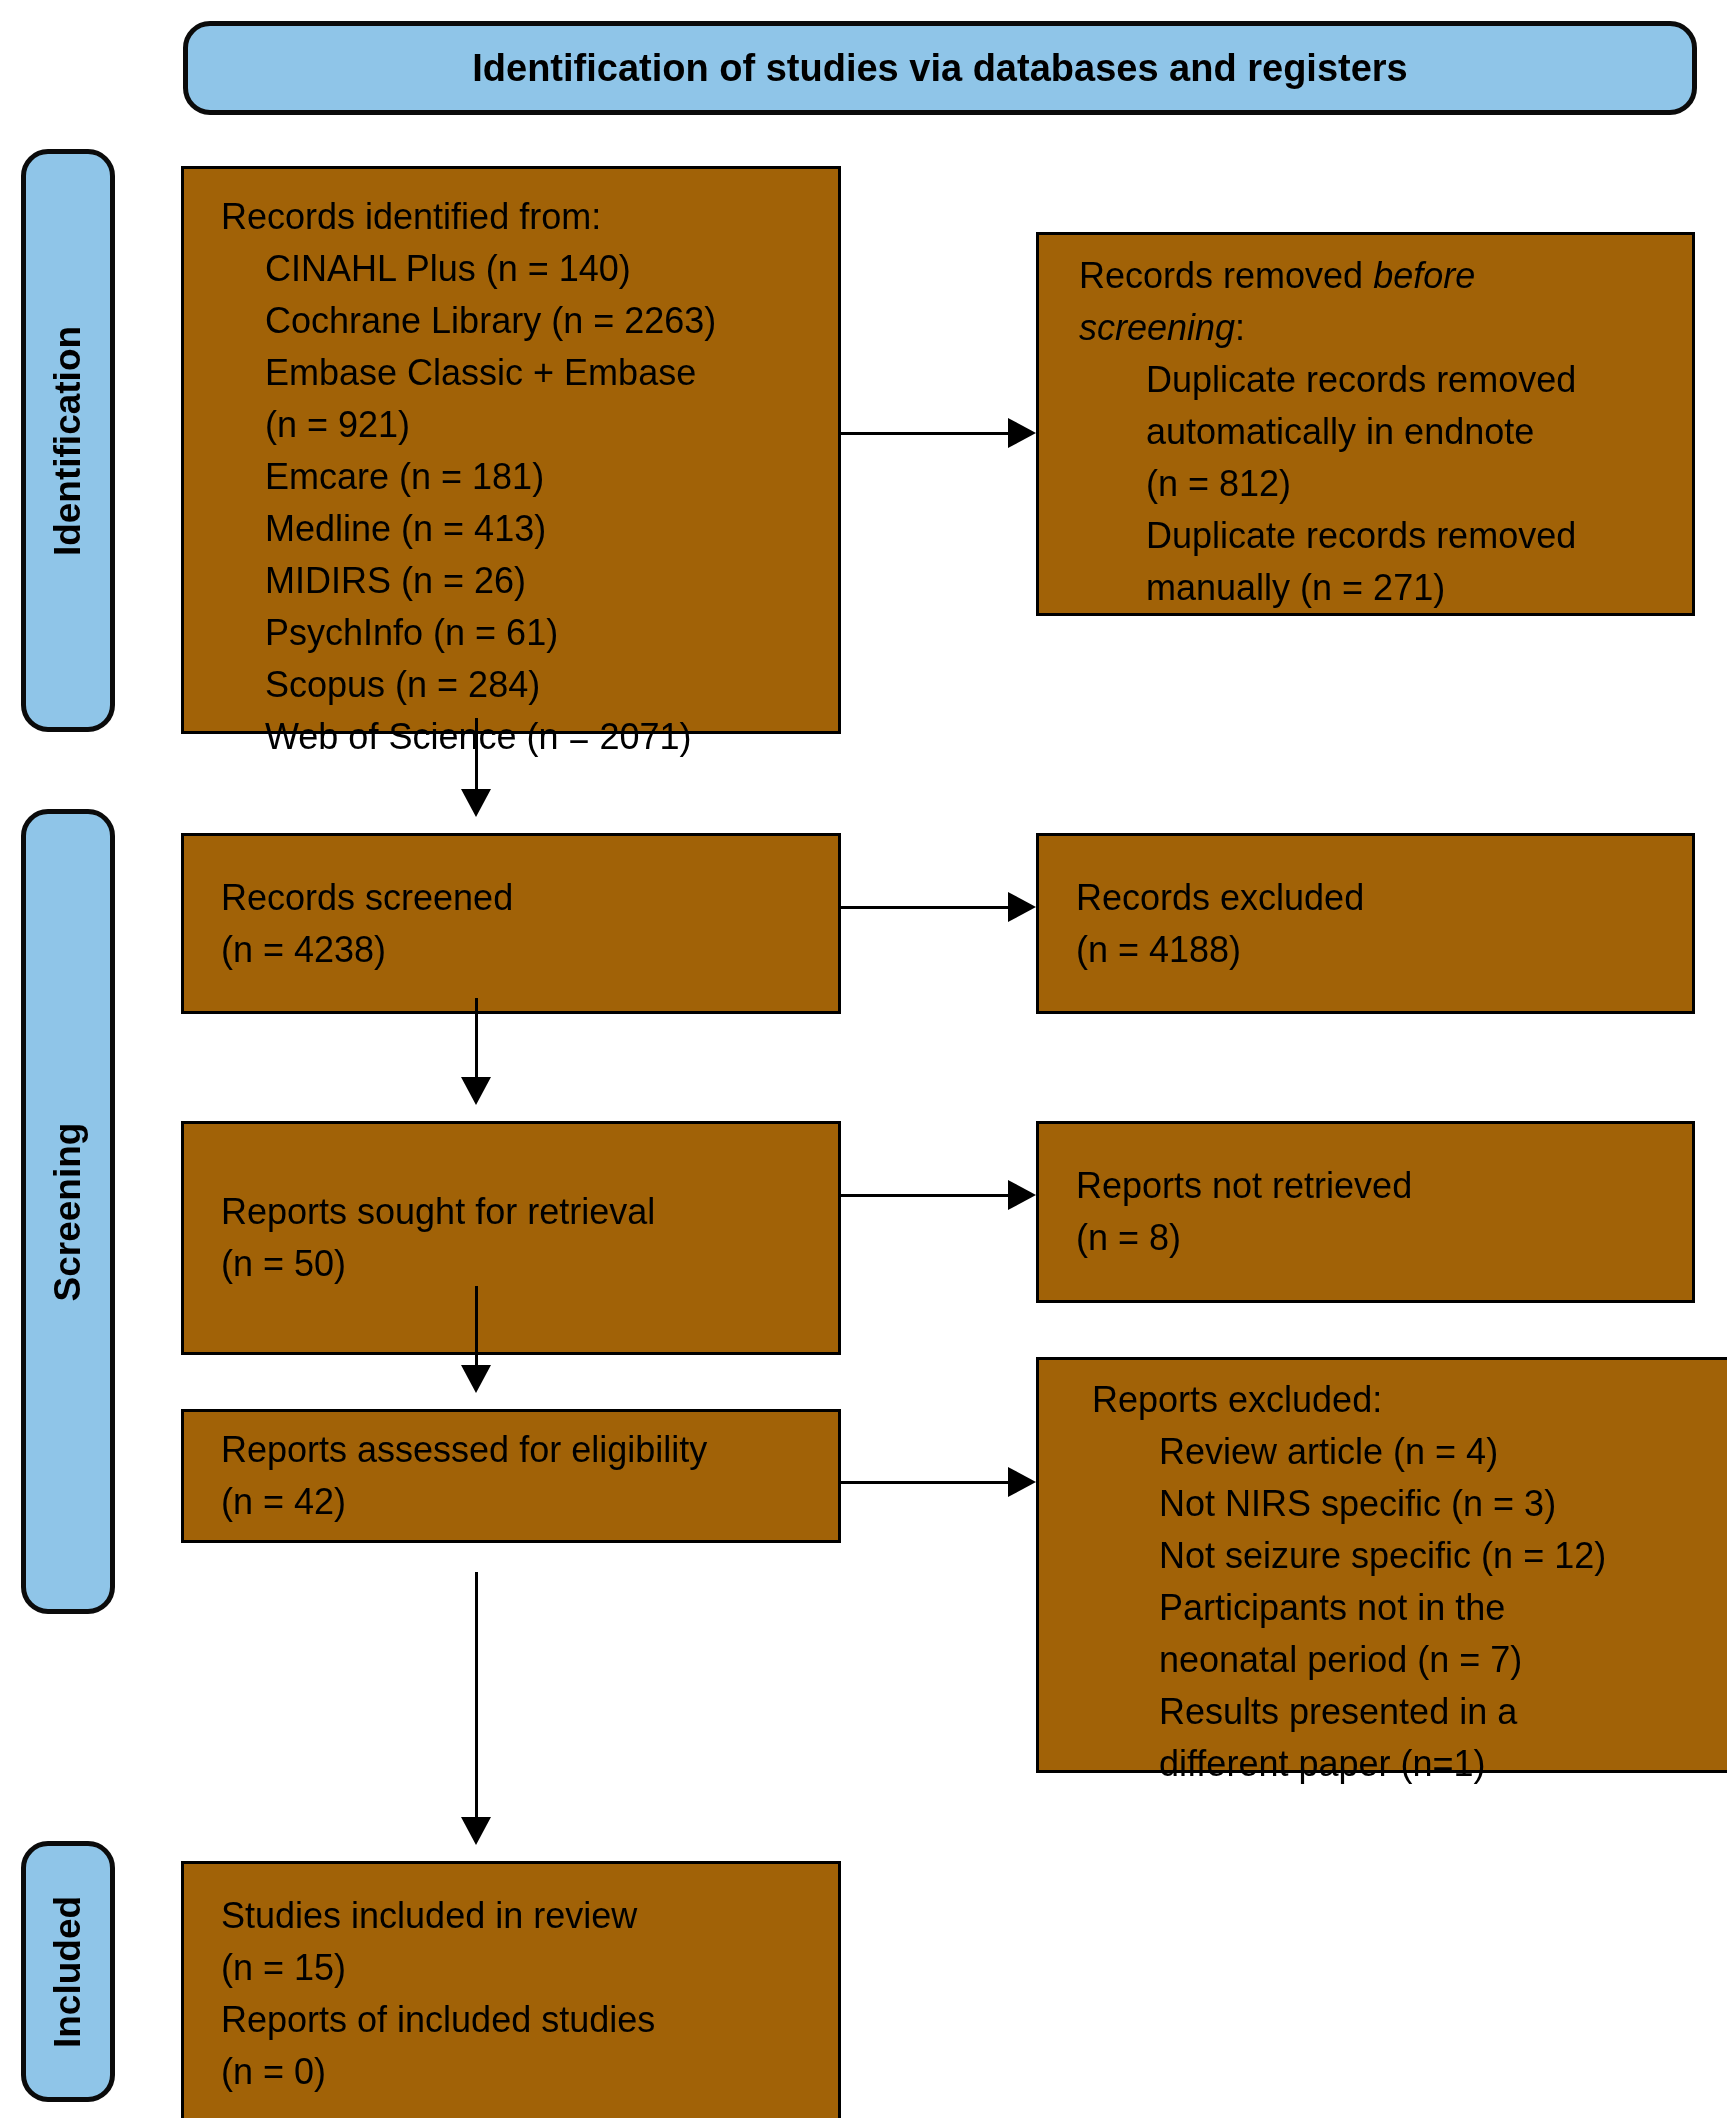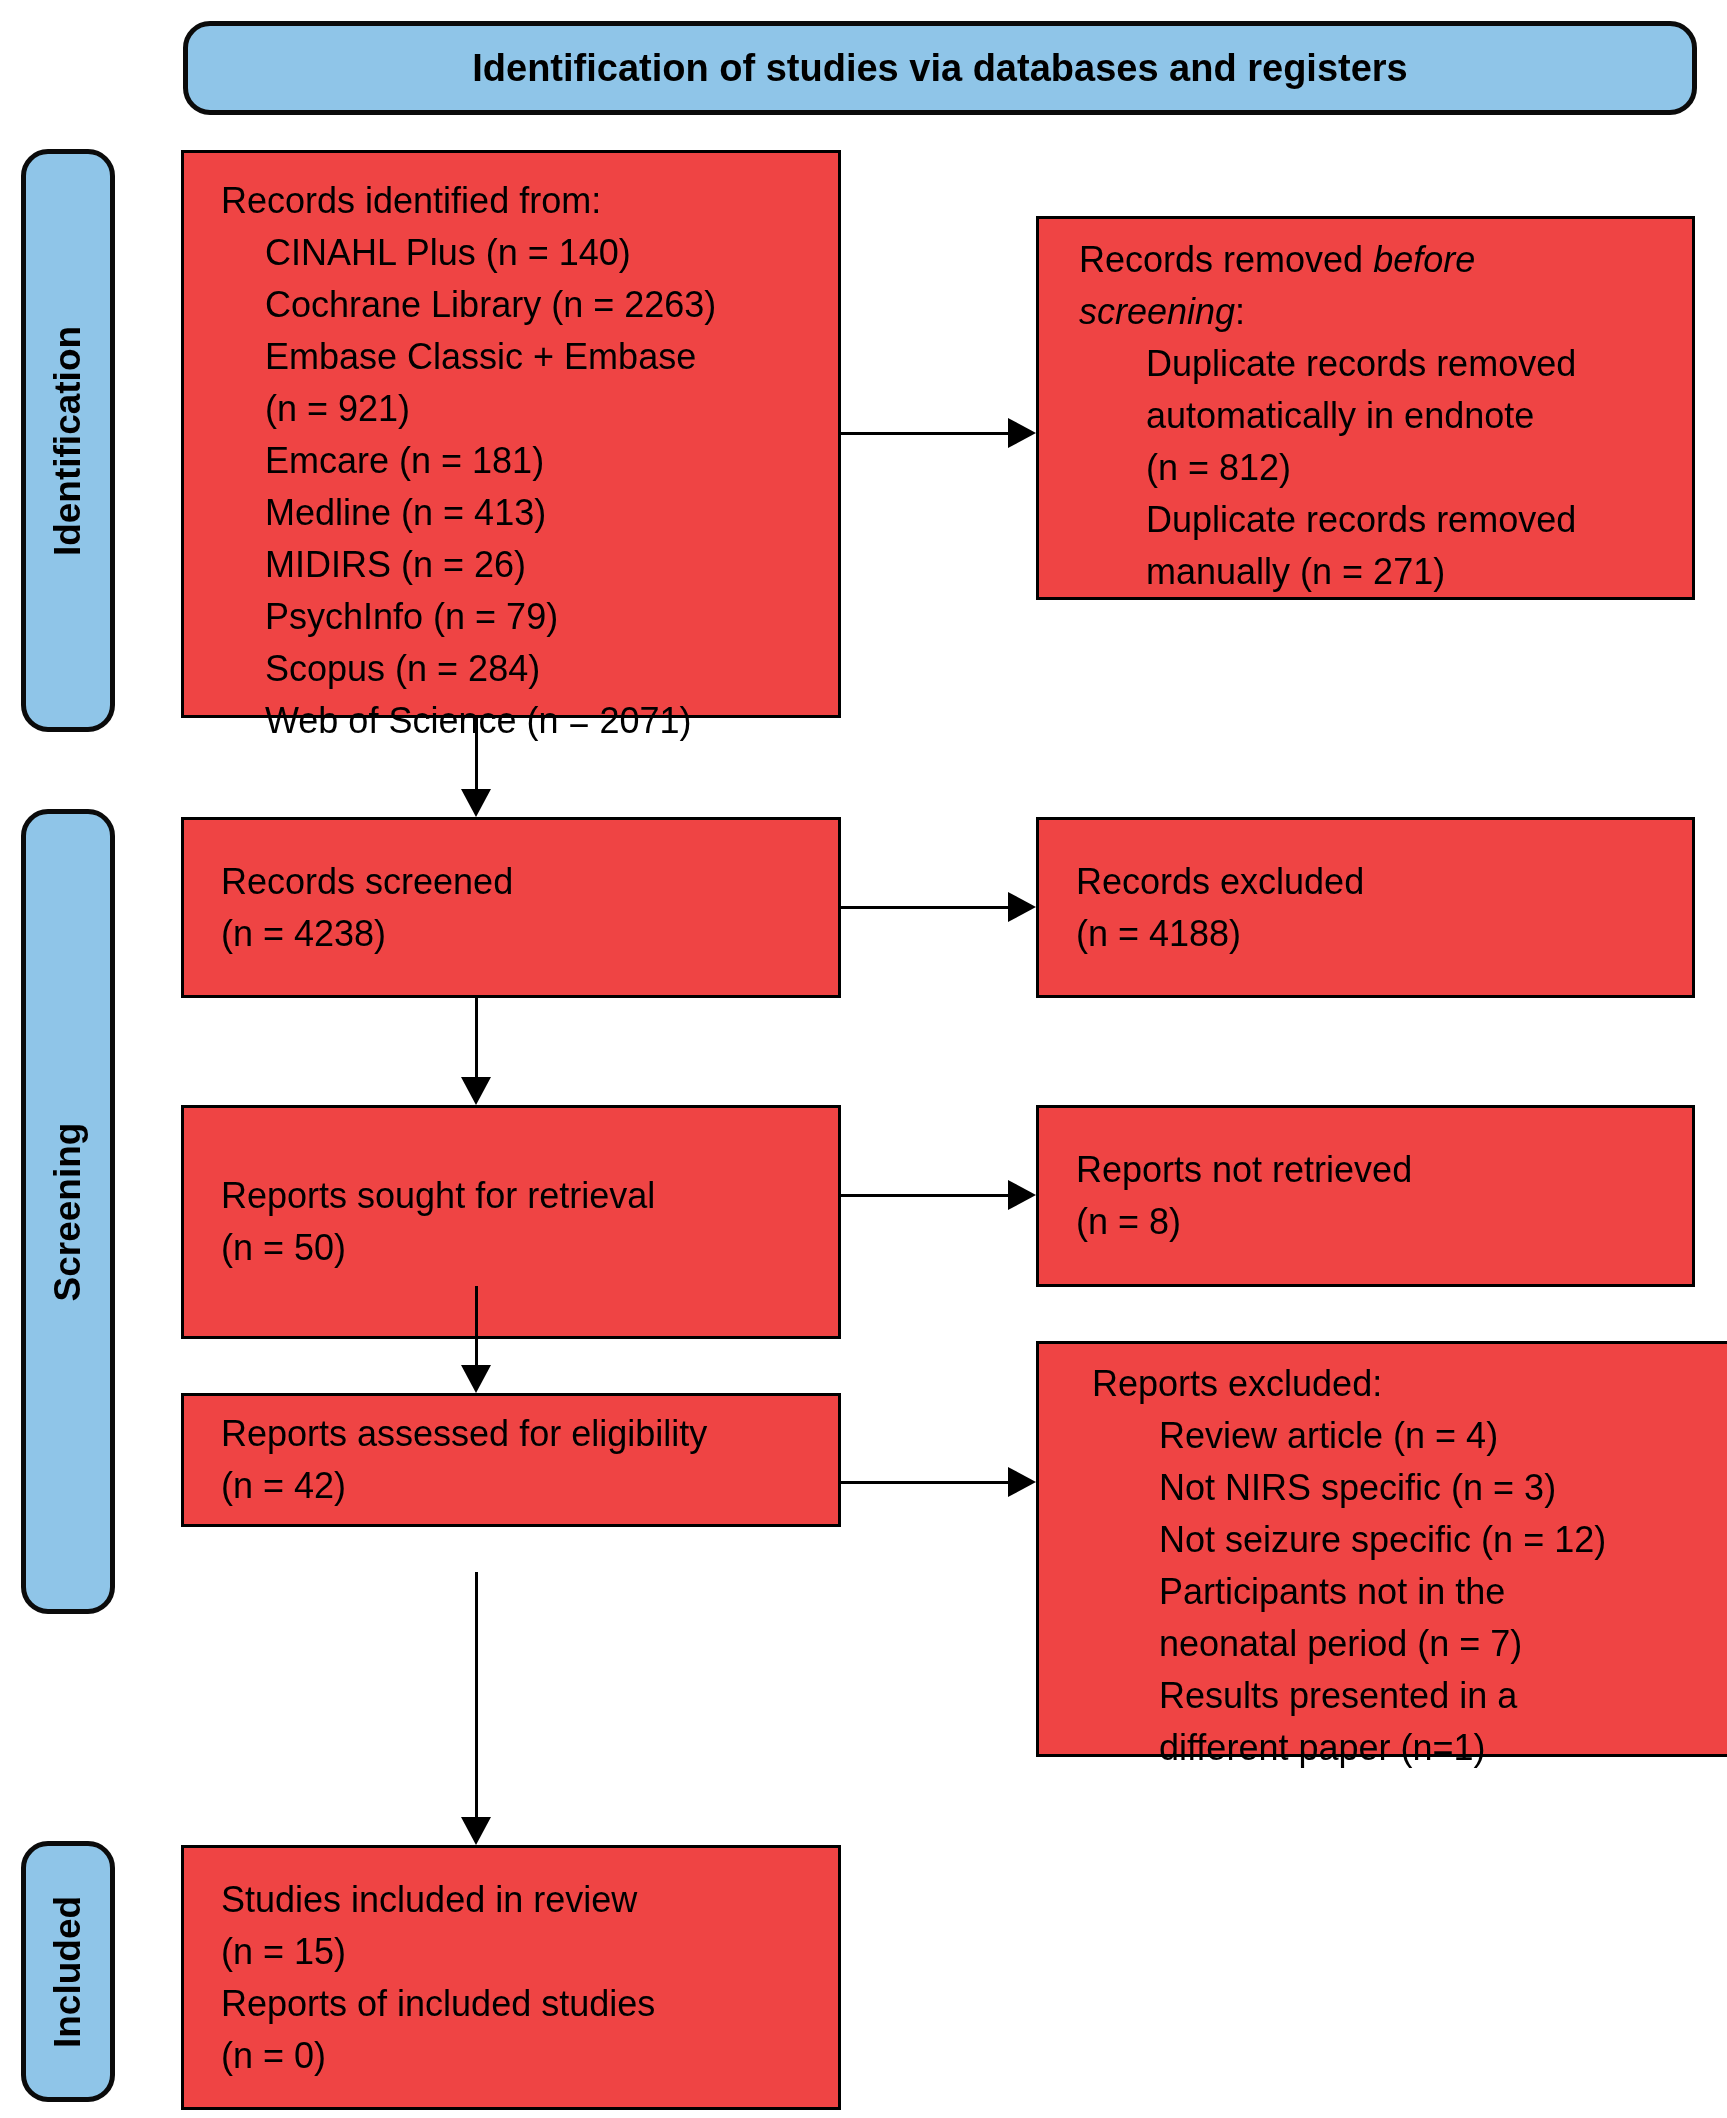--- a/index.html
+++ b/index.html
@@ -26,22 +26,23 @@
     position:absolute; left:21px; width:94px;
     display:flex; align-items:center; justify-content:center;
   }
   .vtext {
     transform:rotate(-90deg);
     white-space:nowrap;
     font-size:37px; font-weight:bold;
   }
   .box {
     position:absolute;
-    background:#ef4444;
+    background:#a16207;
     border:3.9px solid #000;
+    margin-top:16px;
   }
   .bt { font-size:36px; line-height:52px; }
   .indent  { padding-left:44px; }
   .indent2 { padding-left:67px; }
   .vcenter { display:flex; flex-direction:column; justify-content:center; }
   .it { font-style:italic; }
   #box-identified        { left:181px;  top:150px;  width:660px; height:568px; padding:22.4px 15.7px 0 37px; }
   #box-removed           { left:1036px; top:216px;  width:659px; height:384px;  padding:14.6px 15.7px 0 40px; }
   #box-screened          { left:181px;  top:817px; width:660px; height:181px;  padding-left:37px; }
   #box-records-excluded  { left:1036px; top:817px; width:659px; height:181px;  padding-left:37px; }
@@ -89,21 +90,21 @@
 
   <div class="box" id="box-identified">
     <div class="bt">Records identified from:</div>
     <div class="bt indent">CINAHL Plus (n = 140)</div>
     <div class="bt indent">Cochrane Library (n = 2263)</div>
     <div class="bt indent">Embase Classic + Embase</div>
     <div class="bt indent">(n = 921)</div>
     <div class="bt indent">Emcare (n = 181)</div>
     <div class="bt indent">Medline (n = 413)</div>
     <div class="bt indent">MIDIRS (n = 26)</div>
-    <div class="bt indent">PsychInfo (n = 79)</div>
+    <div class="bt indent">PsychInfo (n = 61)</div>
     <div class="bt indent">Scopus (n = 284)</div>
     <div class="bt indent">Web of Science (n = 2071)</div>
   </div>
 
   <div class="box" id="box-removed">
     <div class="bt">
       <span>Records removed </span><span class="it">before</span>
     </div>
     <div class="bt">
       <span class="it">screening</span><span>:</span>

